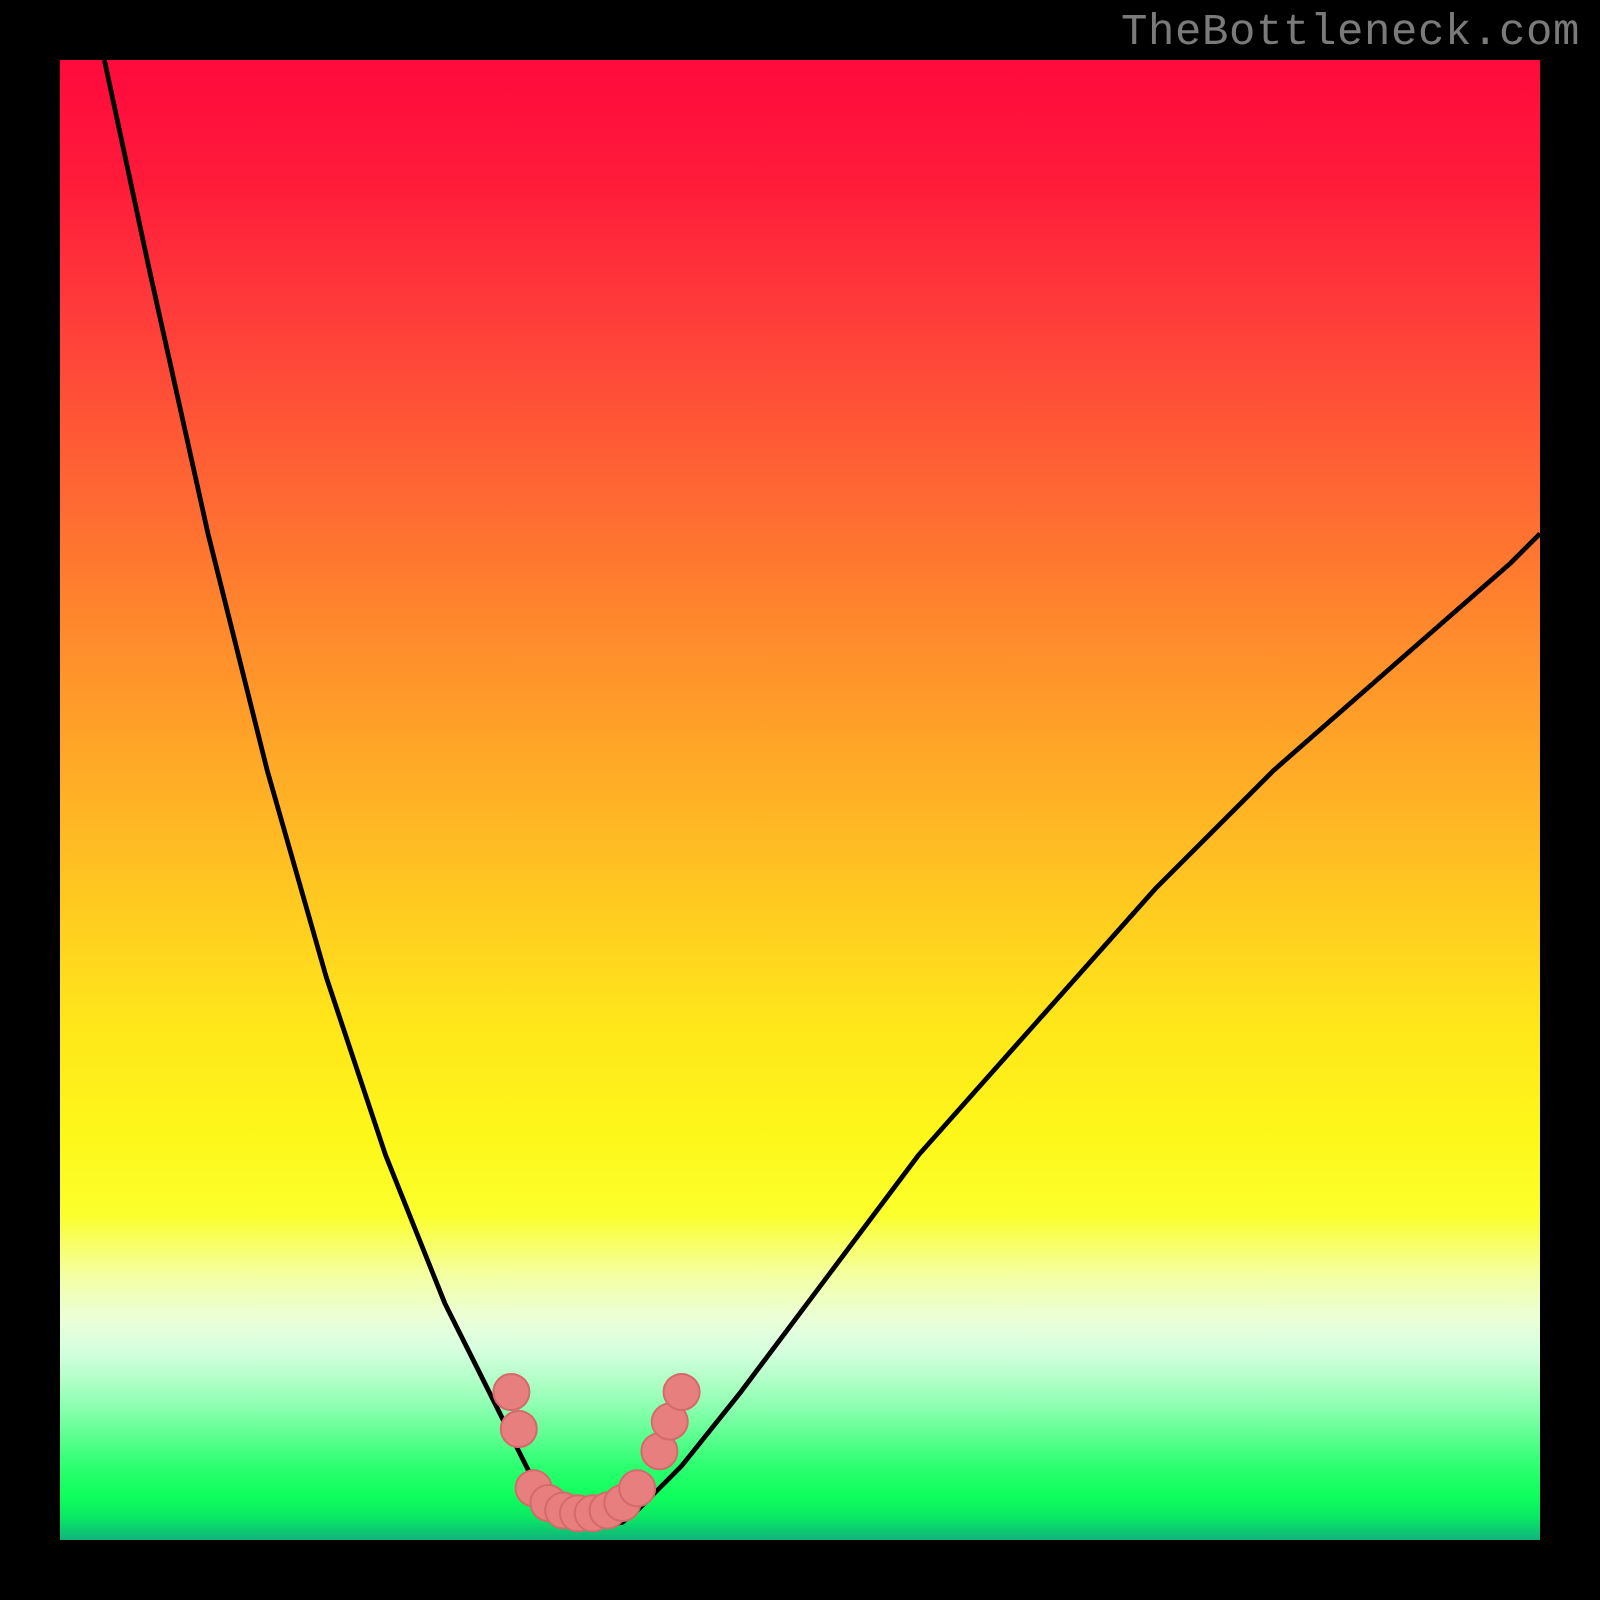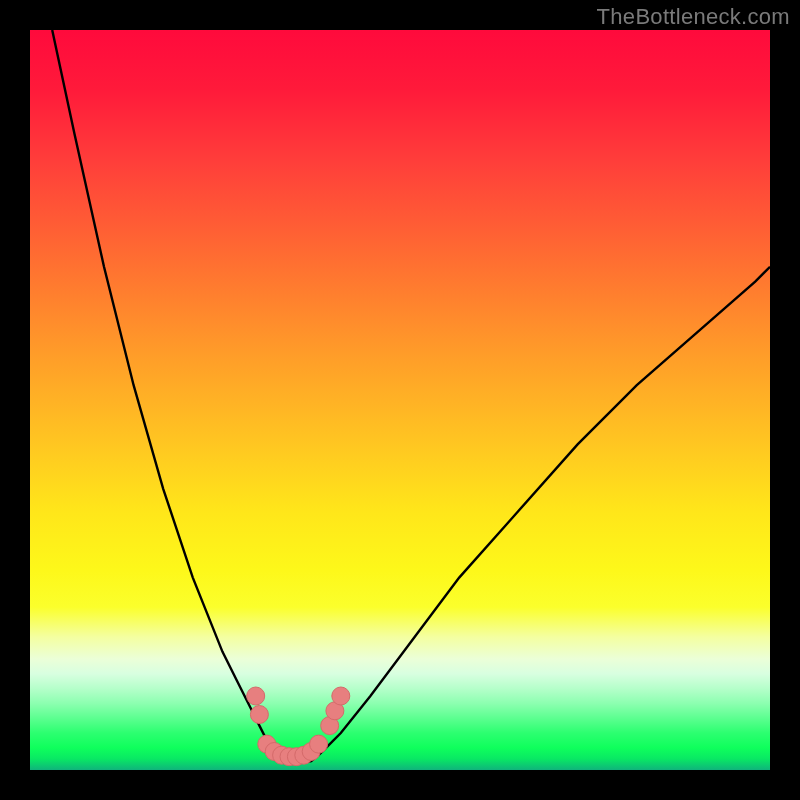--- a/index.html
+++ b/index.html
@@ -8,20 +8,21 @@
     width: 800px;
     height: 800px;
     background: #000;
     font-family: Arial, Helvetica, sans-serif;
   }
   .frame {
     width: 800px;
     height: 800px;
     position: relative;
     background: #000;
+    font-family: Liberation Mono, monospace;
   }
   .plot {
     position: absolute;
     left: 30px;
     top: 30px;
     width: 740px;
     height: 740px;
     overflow: hidden;
   }
   .gradient {

